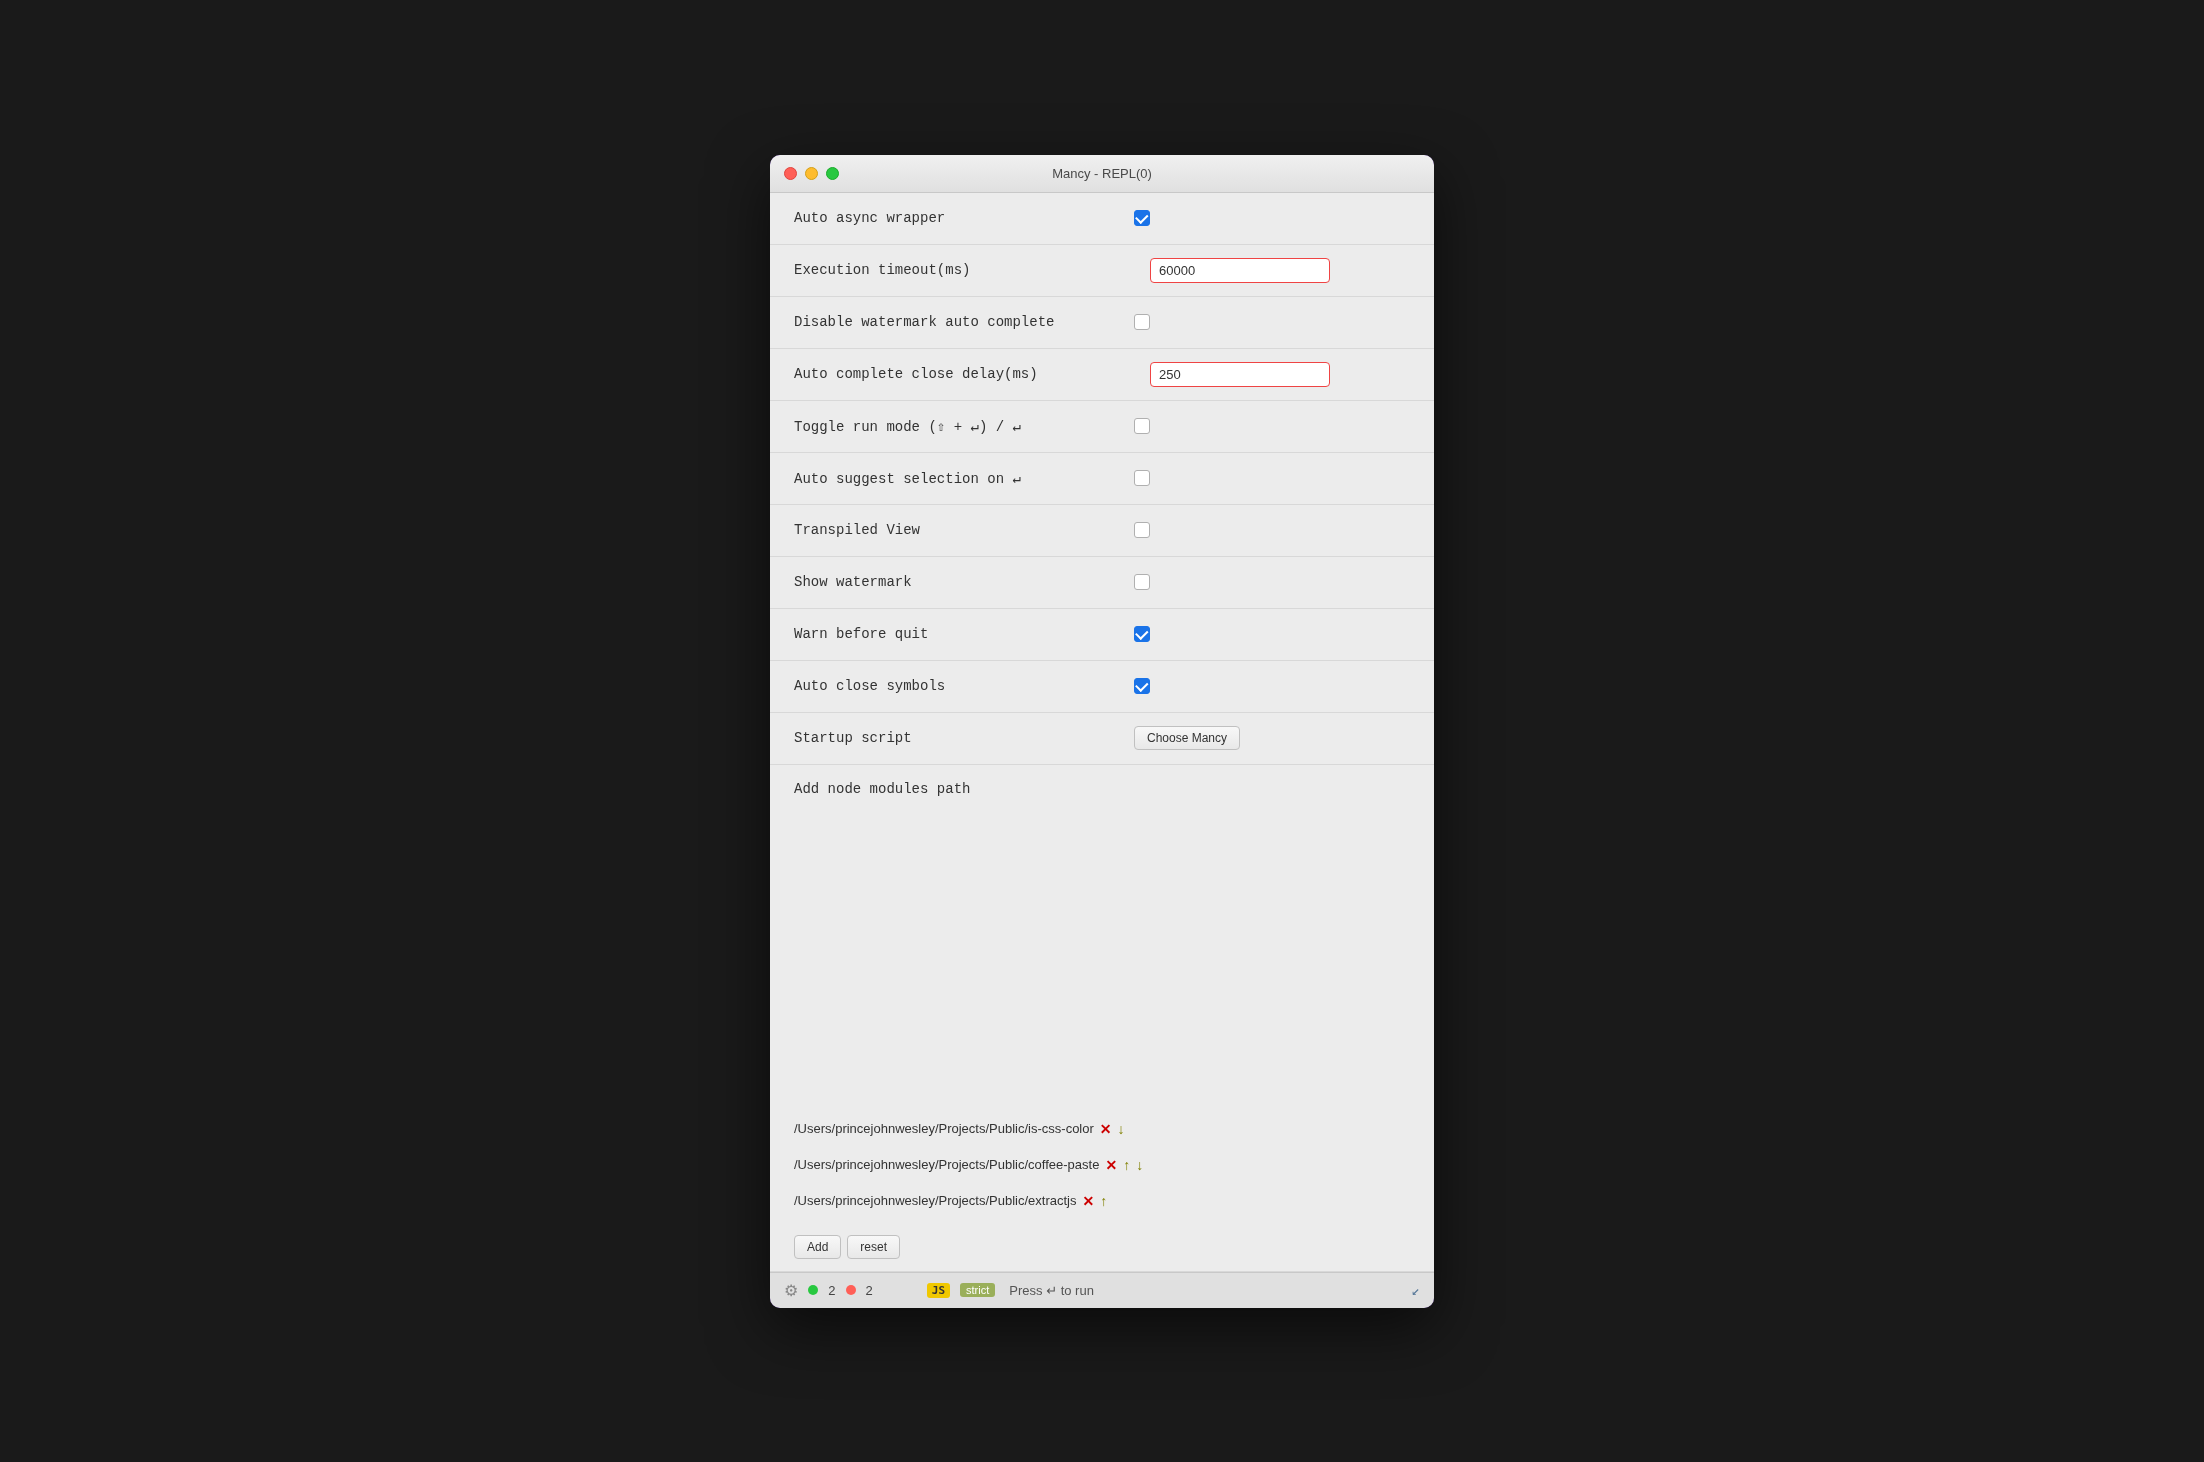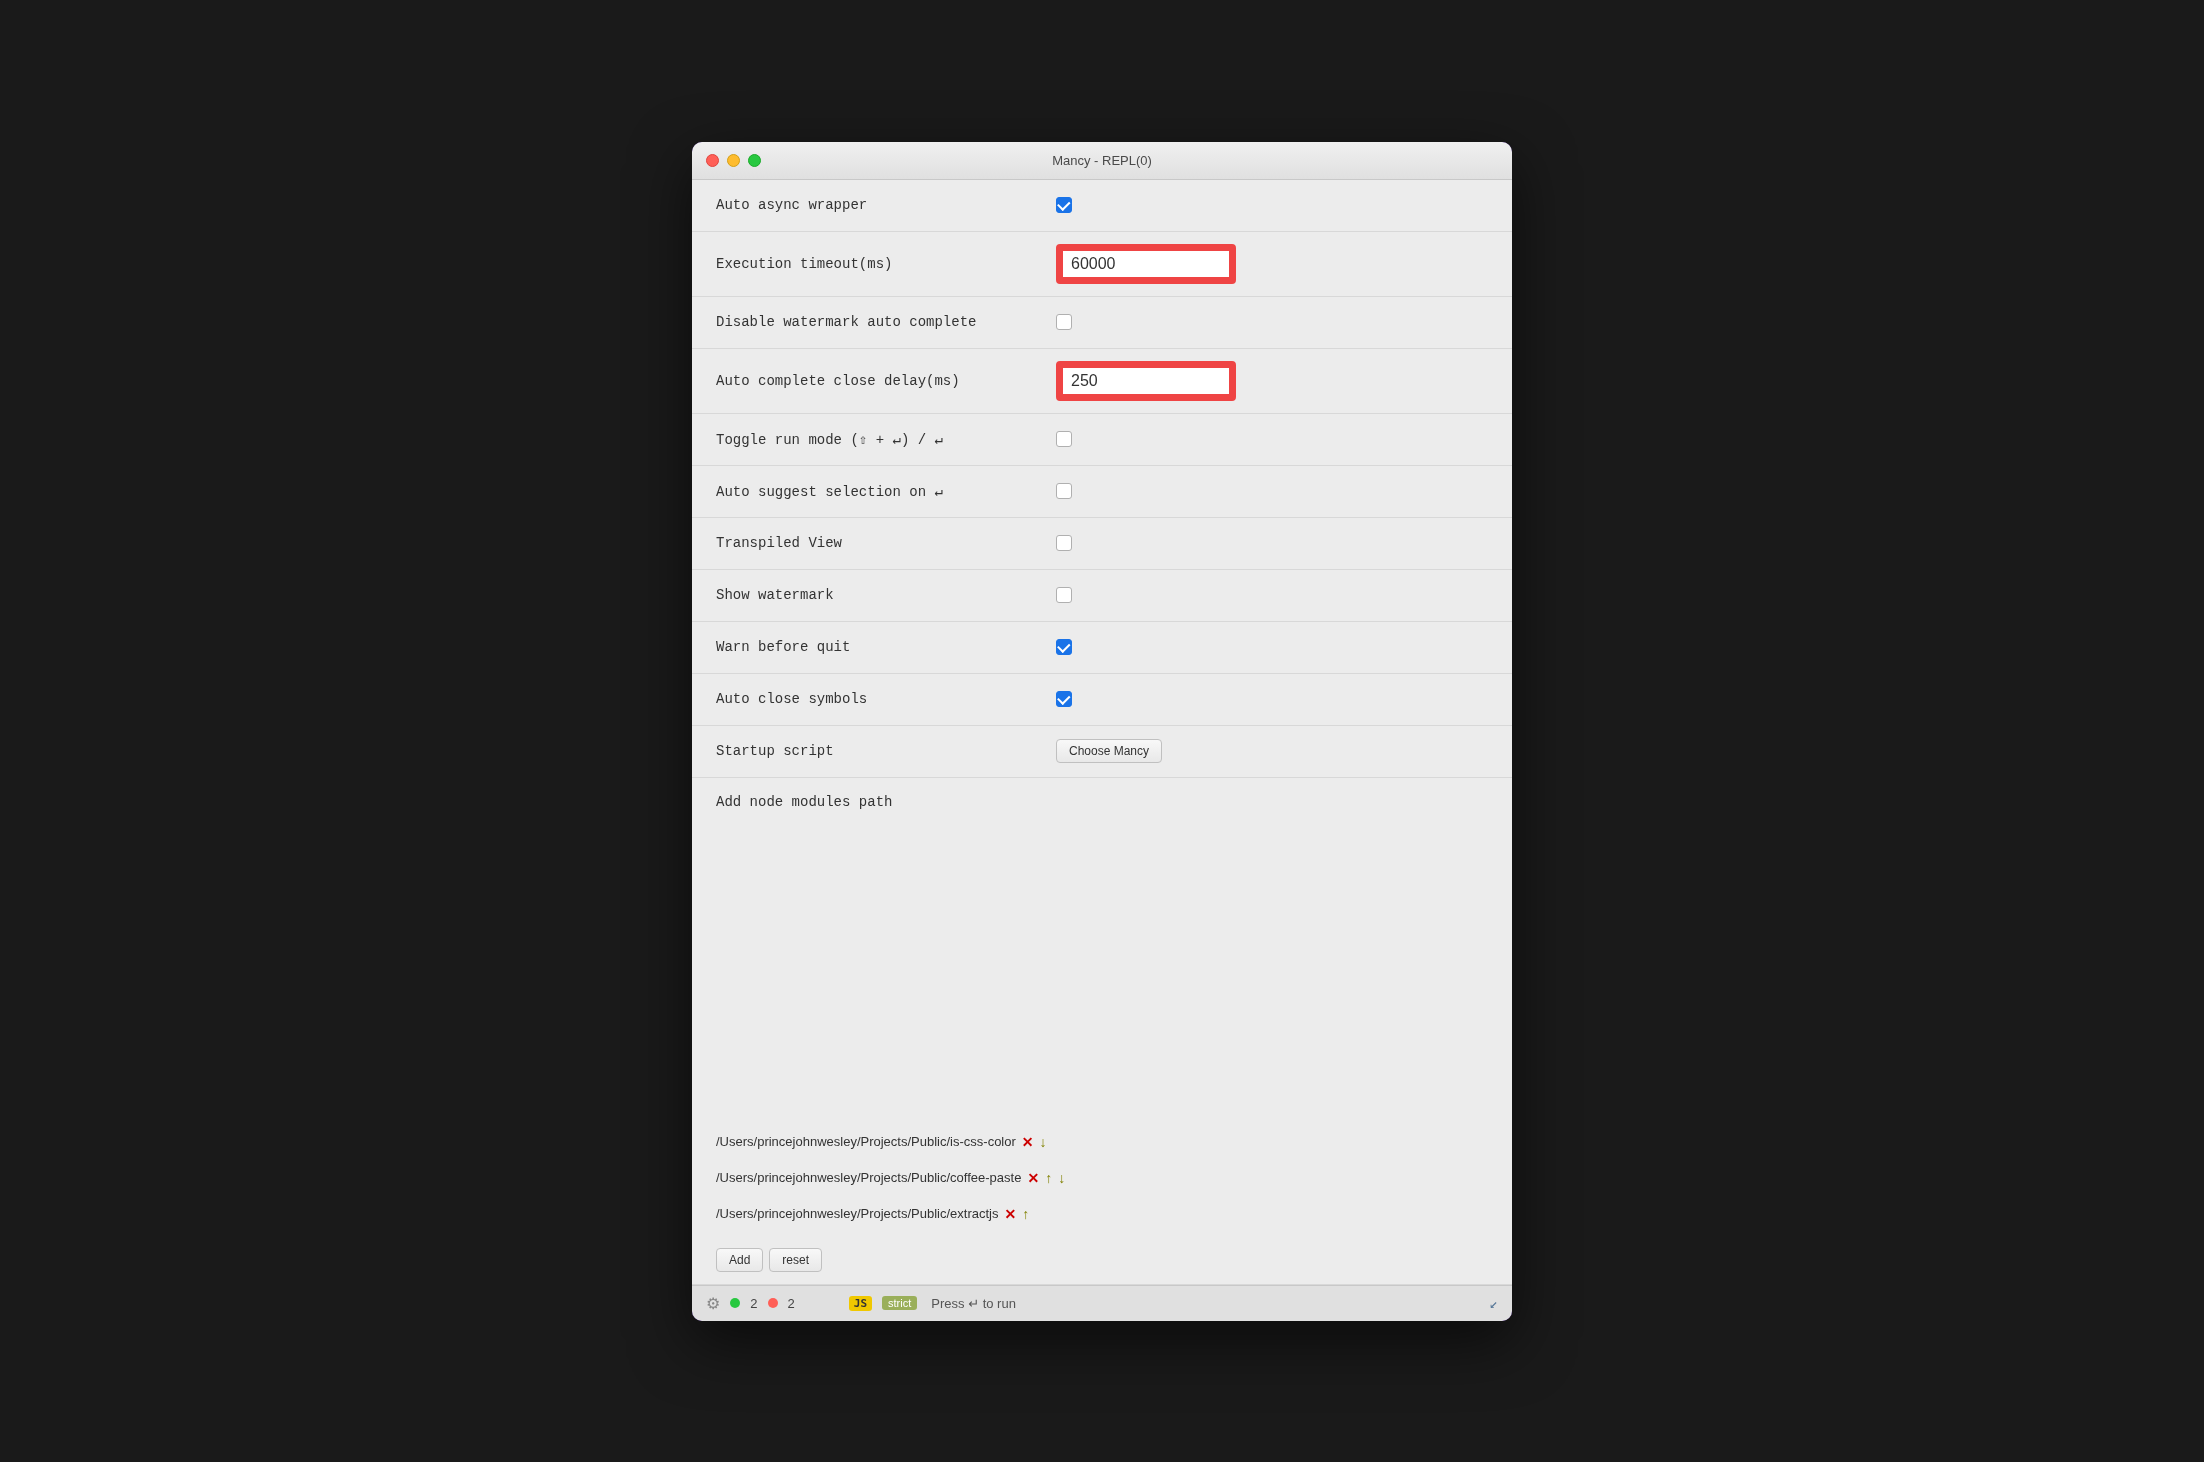--- a/index.html
+++ b/index.html
@@ -11,21 +11,21 @@
     body {
       background: #1a1a1a;
       display: flex;
       justify-content: center;
       align-items: center;
       min-height: 100vh;
       font-family: -apple-system, BlinkMacSystemFont, 'Helvetica Neue', sans-serif;
     }
 
     .window {
-      width: 820px;
+      width: 664px;
       background: #4c1d95;
       border-radius: 10px;
       box-shadow: 0 20px 60px rgba(0,0,0,0.6);
       overflow: hidden;
     }
 
     .titlebar {
       background: linear-gradient(to bottom, #f0f0f0, #e0e0e0);
       height: 38px;
       display: flex;
@@ -126,28 +126,29 @@
       width: 9px;
       height: 6px;
       border-left: 2px solid #fff;
       border-bottom: 2px solid #fff;
       transform: rotate(-45deg) translateY(-1px);
       display: block;
     }
 
     
     .text-input {
-      border: 7px solid #ef4444;
+      border: 1px solid #ef4444;
       border-radius: 4px;
       padding: 4px 8px;
-      font-size: 16px;
+      font-size: 13px;
       background: #fff;
       width: 180px;
       color: #333;
       outline: none;
+      margin-left: 16px;
     }
 
     
     .btn {
       padding: 4px 12px;
       border: 1px solid #c0c0c0;
       border-radius: 4px;
       background: linear-gradient(to bottom, #f8f8f8, #e8e8e8);
       font-size: 12px;
       color: #333;

